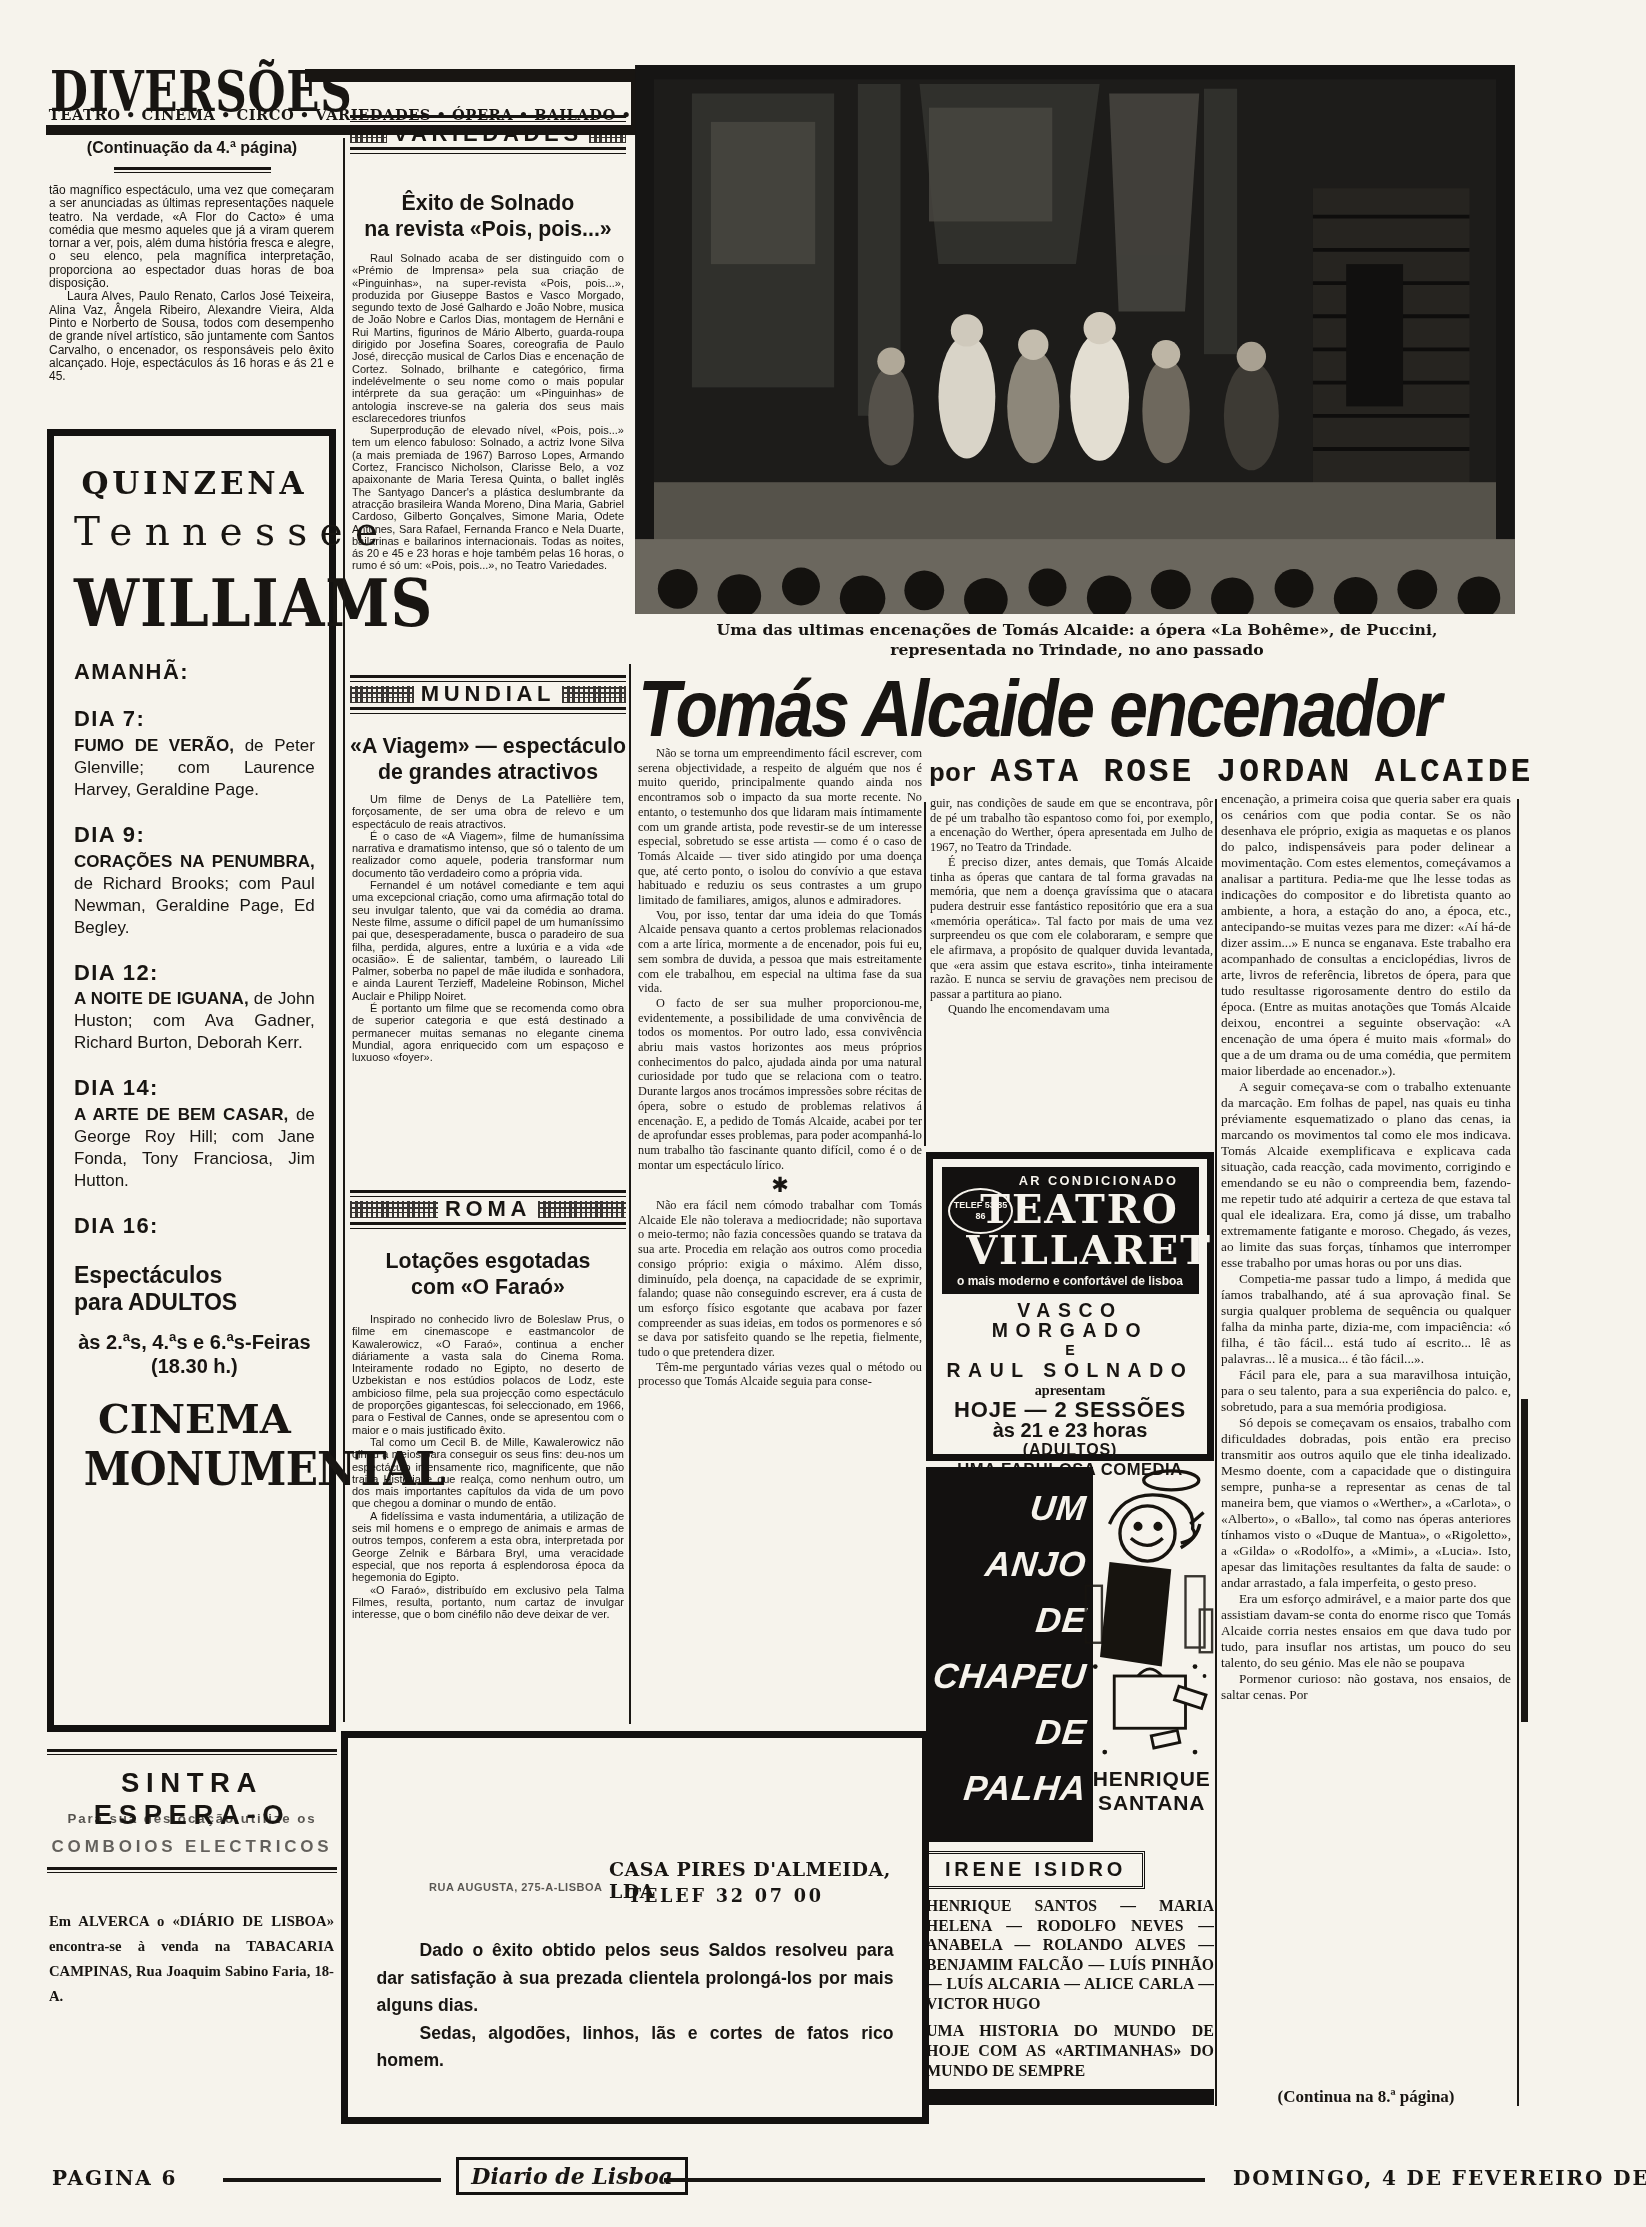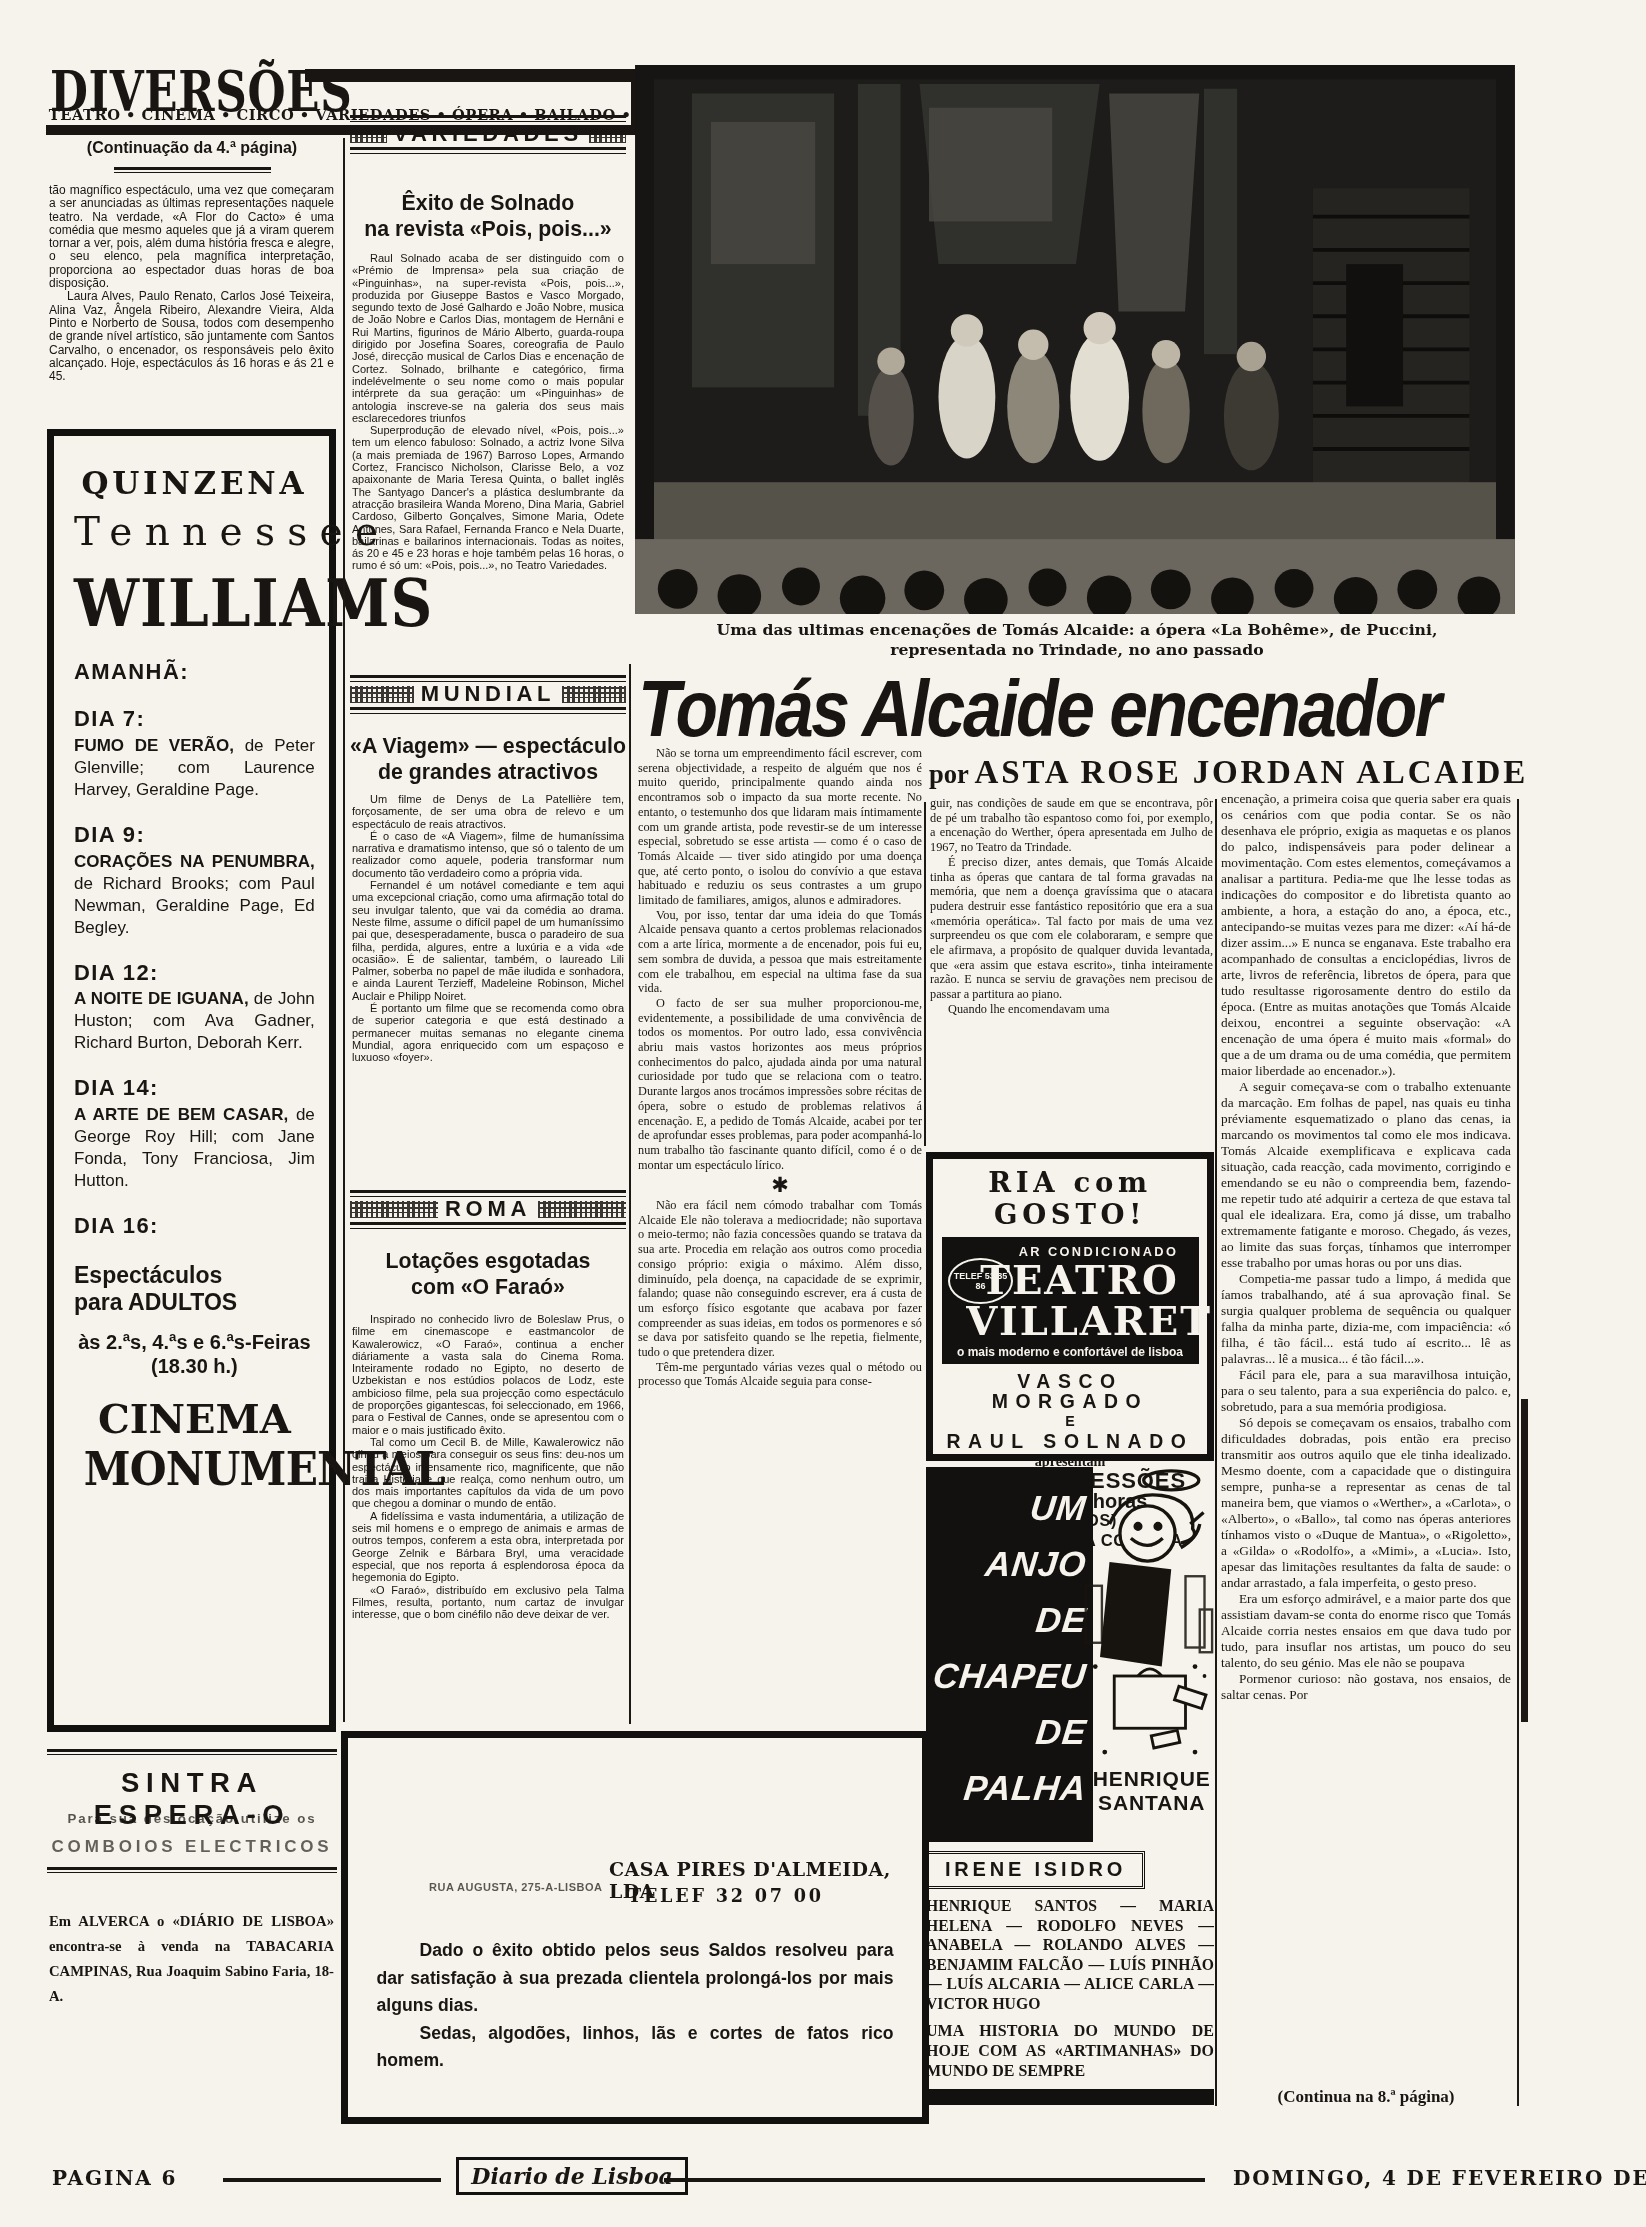--- a/index.html
+++ b/index.html
@@ -39,21 +39,21 @@
   
   .sechead .r2{border-top:3.8px solid #181512;border-bottom:1.9px solid #181512;height:2.8px;}
   .sec-mid{display:flex;align-items:center;gap:6.6px;height:25px;}
   .hatch{flex:1;height:17px;background-image:repeating-linear-gradient(90deg,#181512 0 2.4px,transparent 2.4px 5.2px),repeating-linear-gradient(0deg,#181512 0 1.4px,transparent 1.4px 4.7px);opacity:.85;}
   .sec-label{font-weight:900;font-size:22px;letter-spacing:4.7px;}
   .c2title{font-weight:bold;font-size:21.3px;line-height:25.6px;text-align:center;}
   .c2par{font-size:11px;line-height:12.3px;}
   
   .caption{font-family:"DejaVu Serif",serif;font-weight:bold;font-size:15.7px;line-height:20px;text-align:center;}
   .headline{font-weight:900;font-style:italic;font-size:80px;letter-spacing:-2.8px;white-space:nowrap;transform:scaleX(.87);transform-origin:left top;}
-  .byline{font-family:Liberation Serif, serif;font-weight:bold;text-align:left;white-space:nowrap;}
+  .byline{font-family:Liberation Mono, monospace;font-weight:bold;text-align:left;white-space:nowrap;}
   .byline .pfx{font-size:26.6px;}
   .byline .nm{font-size:33px;letter-spacing:2.8px;}
   .apar{font-family:"Liberation Serif",serif;font-size:12.3px;line-height:14.7px;}
   .cpar{font-family:"Liberation Serif",serif;font-size:13.3px;line-height:16px;}
   .starsep{text-align:center;font-size:21px;line-height:25.6px;}
   .continua{font-family:"Liberation Serif",serif;font-weight:bold;font-size:17px;text-align:center;}
   
   .vbox{border:7.1px solid #131110;background:#f6f3ec;}
   .v-ria{font-family:"DejaVu Serif",serif;font-weight:900;font-size:27.5px;text-align:center;letter-spacing:4.7px;margin-top:6.6px;}
   .v-black{background:#131110;color:#f6f3ec;margin:7.6px 8.5px 0 8.5px;padding:6.6px 5.7px 5.7px 5.7px;position:relative;}
@@ -309,21 +309,20 @@
     <p class="cpar just ind">A seguir começava-se com o trabalho extenuante da marcação. Em folhas de papel, nas quais eu tinha préviamente esquematizado o plano das cenas, ia marcando os movimentos tal como ele mos indicava. Tomás Alcaide exemplificava e explicava cada situação, cada reacção, cada movimento, corrigindo e emendando se eu não o compreendia bem, fazendo-me repetir tudo até adquirir a certeza de que estava tal qual ele idealizara. Era, como já disse, um trabalho extremamente fatigante e moroso. Chegado, ás vezes, ao limite das suas forças, tínhamos que interromper esse trabalho por umas horas ou por uns dias.</p>
     <p class="cpar just ind">Competia-me passar tudo a limpo, á medida que íamos trabalhando, até á sua aprovação final. Se surgia qualquer problema de sequência ou qualquer falha da minha parte, dizia-me, com impaciência: «ó filha, é tão fácil... está tudo aí escrito... lê as palavras... lê a musica... é tão fácil...».</p>
     <p class="cpar just ind">Fácil para ele, para a sua maravilhosa intuição, para o seu talento, para a sua experiência do palco. e, sobretudo, para a sua memória prodigiosa.</p>
     <p class="cpar just ind">Só depois se começavam os ensaios, trabalho com dificuldades dobradas, pois então era preciso transmitir aos outros aquilo que ele tinha idealizado. Mesmo doente, com a capacidade que o distinguira sempre, punha-se a representar as cenas de tal maneira bem, que viamos o «Werther», a «Carlota», o «Alberto», o «Ballo», tal como nas óperas anteriores tínhamos visto o «Duque de Mantua», o «Rigoletto», a «Gilda» o «Rodolfo», a «Mimi», a «Lucia». Isto, apesar das limitações resultantes da falta de saude: o andar arrastado, a fala imperfeita, o gesto preso.</p>
     <p class="cpar just ind">Era um esforço admirável, e a maior parte dos que assistiam davam-se conta do enorme risco que Tomás Alcaide corria nestes ensaios em que dava tudo por tudo, para insuflar nos artistas, um pouco do seu talento, do seu génio. Mas ele não se poupava</p>
     <p class="cpar just ind">Pormenor curioso: não gostava, nos ensaios, de saltar cenas. Por</p>
   </div>
   <div class="abs continua" style="left:1221px;top:2087px;width:290px;">(Continua na 8.ª página)</div>
 
   <div class="abs vbox" style="left:926px;top:1152px;width:274px;height:295px;">
-    <div class="v-ria">RIA com GOSTO!</div>
     <div class="v-black">
       <div class="v-oval">TELEF 53 85 86</div>
       <div class="v-air">AR CONDICIONADO</div>
       <div class="v-name">
         <div>TEATRO</div>
         <div>VILLARET</div>
       </div>
       <div class="v-tag">o mais moderno e confortável de lisboa</div>
     </div>
     <div class="v-lines">

